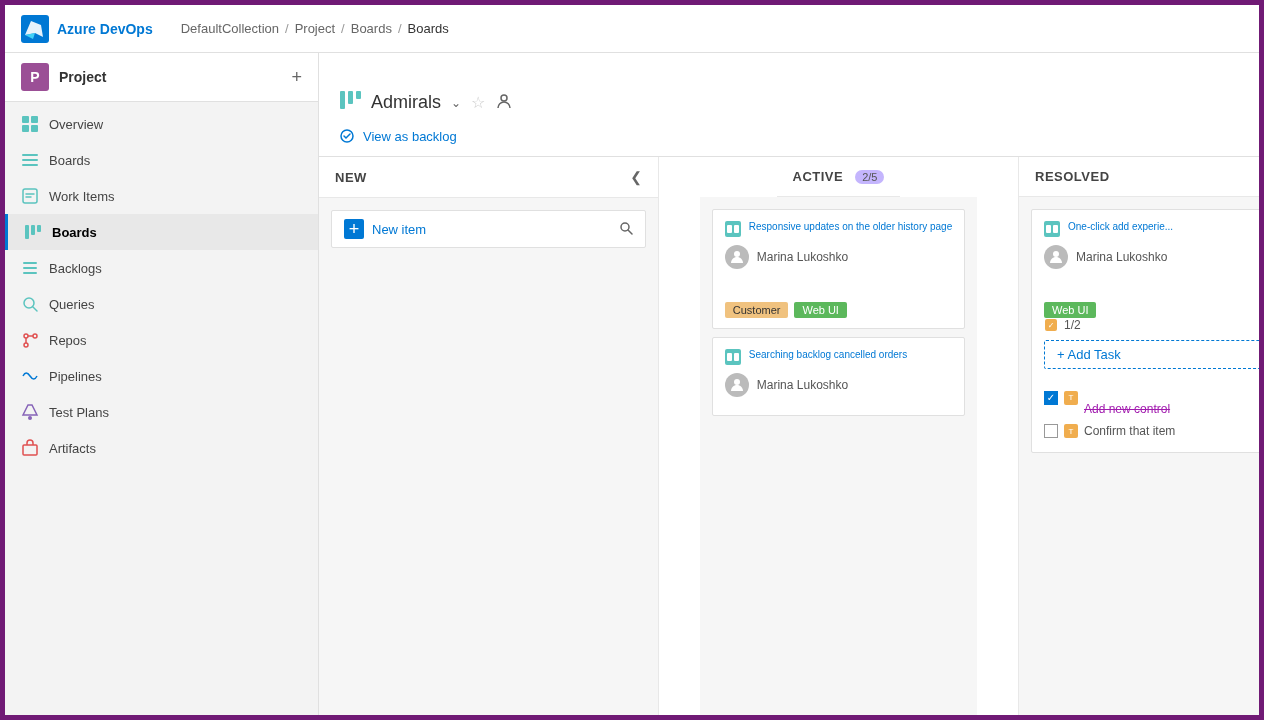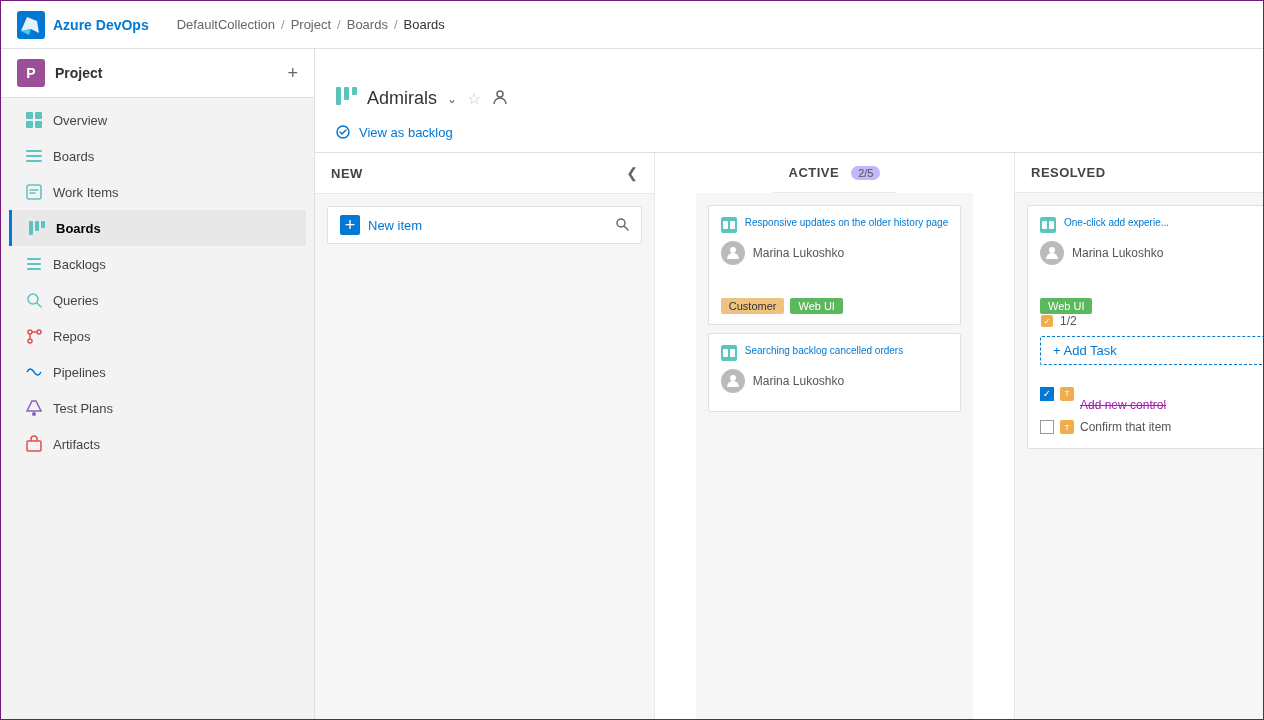--- a/index.html
+++ b/index.html
@@ -1,18 +1,18 @@
 <!DOCTYPE html>
 <html><head>
   <meta charset="utf-8">
   <style>
     * { box-sizing: border-box; margin: 0; padding: 0; }
     body { font-family: 'Segoe UI', sans-serif; font-size: 13px; background: #fff; color: #333; overflow: hidden; }
 
-    .app-container { display: flex; flex-direction: column; width: 1264px; height: 720px; border: 1px solid #701a75; }
+    .app-container { display: flex; flex-direction: column; width: 1264px; height: 720px; border: 5px solid #701a75; }
 
     
     .top-bar { height: 48px; background: #fff; border-bottom: 1px solid #e0e0e0; display: flex; align-items: center; padding: 0 16px; gap: 12px; flex-shrink: 0; }
     .top-bar-logo { display: flex; align-items: center; gap: 8px; }
     .logo-icon { width: 28px; height: 28px; }
     .logo-text { font-size: 14px; color: #333; }
     .logo-text span { color: #0078d4; font-weight: 600; }
     .breadcrumb { display: flex; align-items: center; gap: 6px; color: #666; font-size: 13px; margin-left: 16px; }
     .breadcrumb-sep { color: #999; }
     .breadcrumb-item { color: #666; }
@@ -23,21 +23,21 @@
 
     
     .sidebar { width: 314px; background: #f3f3f3; border-right: 1px solid #e0e0e0; flex-shrink: 0; overflow-y: auto; }
 
     .sidebar-project { display: flex; align-items: center; justify-content: space-between; padding: 10px 16px; border-bottom: 1px solid #e0e0e0; background: #fff; }
     .sidebar-project-left { display: flex; align-items: center; gap: 10px; }
     .project-avatar { width: 28px; height: 28px; background: #9b4f96; color: #fff; border-radius: 3px; display: flex; align-items: center; justify-content: center; font-size: 14px; font-weight: 600; }
     .project-name { font-size: 14px; font-weight: 600; color: #333; }
     .add-btn { color: #666; font-size: 18px; cursor: pointer; border: none; background: none; }
 
-    .sidebar-nav { padding: 4px 8px; }
+    .sidebar-nav { padding: 4px 0; }
     .nav-item { display: flex; align-items: center; gap: 10px; padding: 9px 16px; cursor: pointer; color: #444; font-size: 13px; }
     .nav-item.active { background: #e8e8e8; font-weight: 600; color: #000; border-left: 3px solid #0078d4; }
     .nav-icon { width: 18px; height: 18px; flex-shrink: 0; display: flex; align-items: center; justify-content: center; }
 
     
     .content { flex: 1; display: flex; flex-direction: column; overflow: hidden; background: #fff; }
 
     .content-header { padding: 16px 20px 0; border-bottom: 1px solid #e0e0e0; }
     .board-title-row { display: flex; align-items: center; gap: 10px; margin-bottom: 12px; margin-top: 20px; }
     .board-title { font-size: 18px; font-weight: 400; color: #333; }

